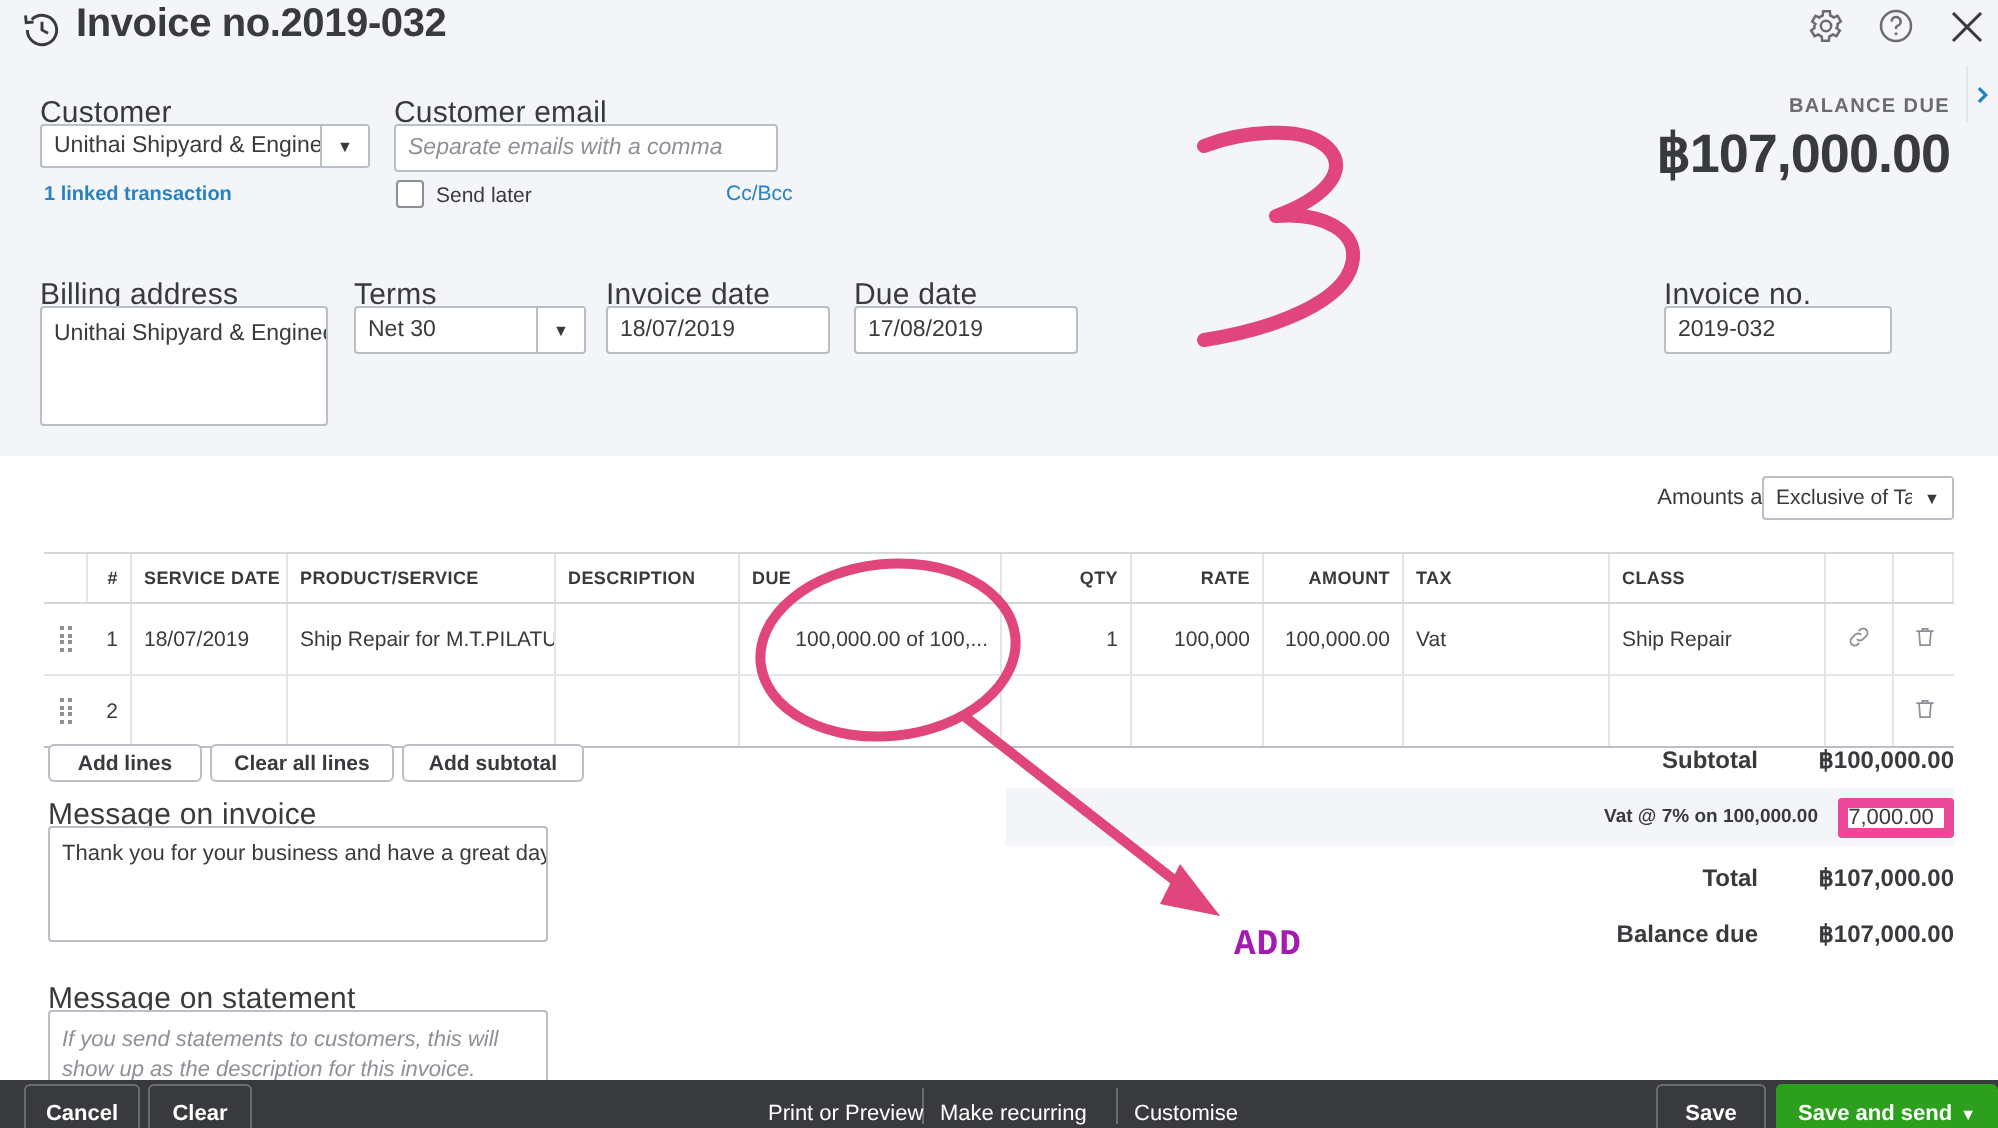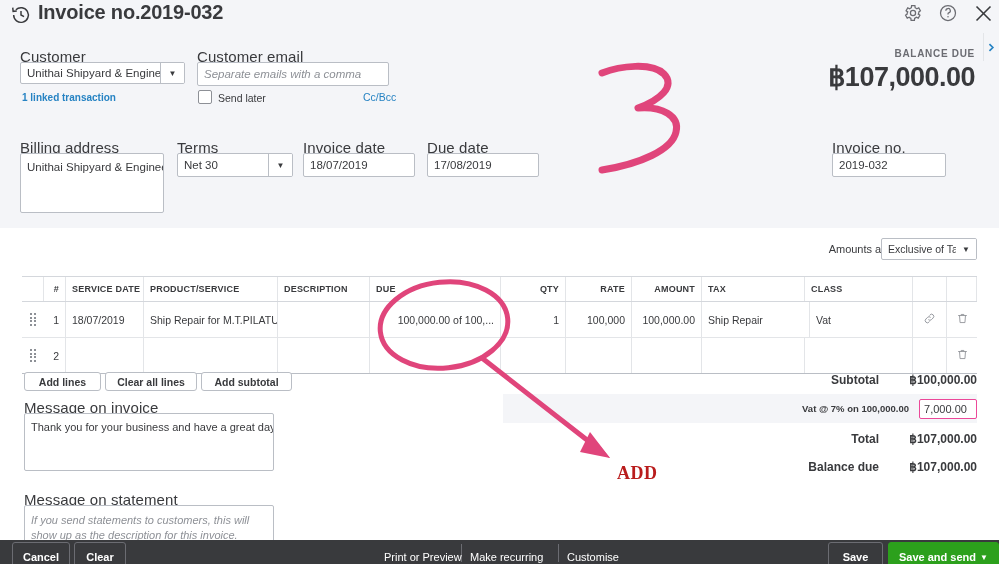--- a/index.html
+++ b/index.html
@@ -166,21 +166,21 @@
   .tot-label { font-size:12px; font-weight:bold; color:#393a3d; text-align:right; }
   .tot-value { font-size:12px; font-weight:bold; color:#393a3d; width:98px; text-align:right; }
   #subtotal-row { top:373px; }
   #subtotal-row .tot-label { width:120px; }
   #vat-band {
     position:absolute; left:503px; top:394px; width:474px; height:29px;
     background:#f4f5f8; display:flex; align-items:center; justify-content:flex-end;
   }
   #vat-label { font-size:9.5px; font-weight:bold; color:#393a3d; margin-right:10px;margin-left:41px; }
   #vat-input {
-    width:58px; height:20px; background:#fff; border:1px solid #ec4899; border-radius:2px;
+    width:58px; height:20px; background:#fff; border:5px solid #ec4899; border-radius:2px;
     font-size:11px; color:#393a3d; display:flex; align-items:center; justify-content:center;
     padding-right:5px;
   }
   #total-row { top:432px; }
   #total-row .tot-label { width:120px; }
   #balance-row { top:460px; }
   #balance-row .tot-label { width:120px; }
 
   
   .footer {
@@ -214,22 +214,22 @@
     background:#2ca01c; border:1px solid #2ca01c; border-radius:3px;
     color:#fff; font-size:11px; font-weight:bold; display:flex;
     align-items:center; cursor:pointer; padding-left:10px;
   }
   #save-send-caret { position:absolute; right:10px; font-size:8px; }
 
   
   #annotations { position:absolute; left:0; top:0; width:999px; height:564px; pointer-events:none; }
   #add-annotation-text {
     position:absolute; left:617px; top:463px;
-    font-family:Liberation Serif, serif; font-weight:bold; font-size:18px;
-    color:#b91c1c; letter-spacing:0.5px;
+    font-family:Liberation Mono, monospace; font-weight:bold; font-size:18px;
+    color:#a21caf; letter-spacing:0.5px;
   }
 </style>
 </head>
 <body>
 
 <div id="app">
 
   <div class="top-region">
 
     <div class="titlebar">
@@ -355,22 +355,22 @@
           </span>
       </div>
       <div class="cell c-num">1</div>
       <div class="cell c-svc">18/07/2019</div>
       <div class="cell c-prod">Ship Repair for M.T.PILATUS 28</div>
       <div class="cell c-desc"></div>
       <div class="cell c-due num">100,000.00 of 100,...</div>
       <div class="cell c-qty num">1</div>
       <div class="cell c-rate num">100,000</div>
       <div class="cell c-amt num">100,000.00</div>
+      <div class="cell c-tax">Vat</div>
       <div class="cell c-class">Ship Repair</div>
-      <div class="cell c-tax">Vat</div>
       <div class="cell c-link">
         <span>
           <svg viewBox="0 0 24 24" width="13" height="13" fill="none" stroke="#8d9096" stroke-width="1.7">
             <path d="M10 14a4 4 0 0 0 5.7 0l3-3a4 4 0 0 0-5.7-5.7l-1.2 1.2"></path>
             <path d="M14 10a4 4 0 0 0-5.7 0l-3 3a4 4 0 0 0 5.7 5.7l1.2-1.2"></path>
           </svg>
         </span>
       </div>
       <div class="cell c-del">
         <span>

